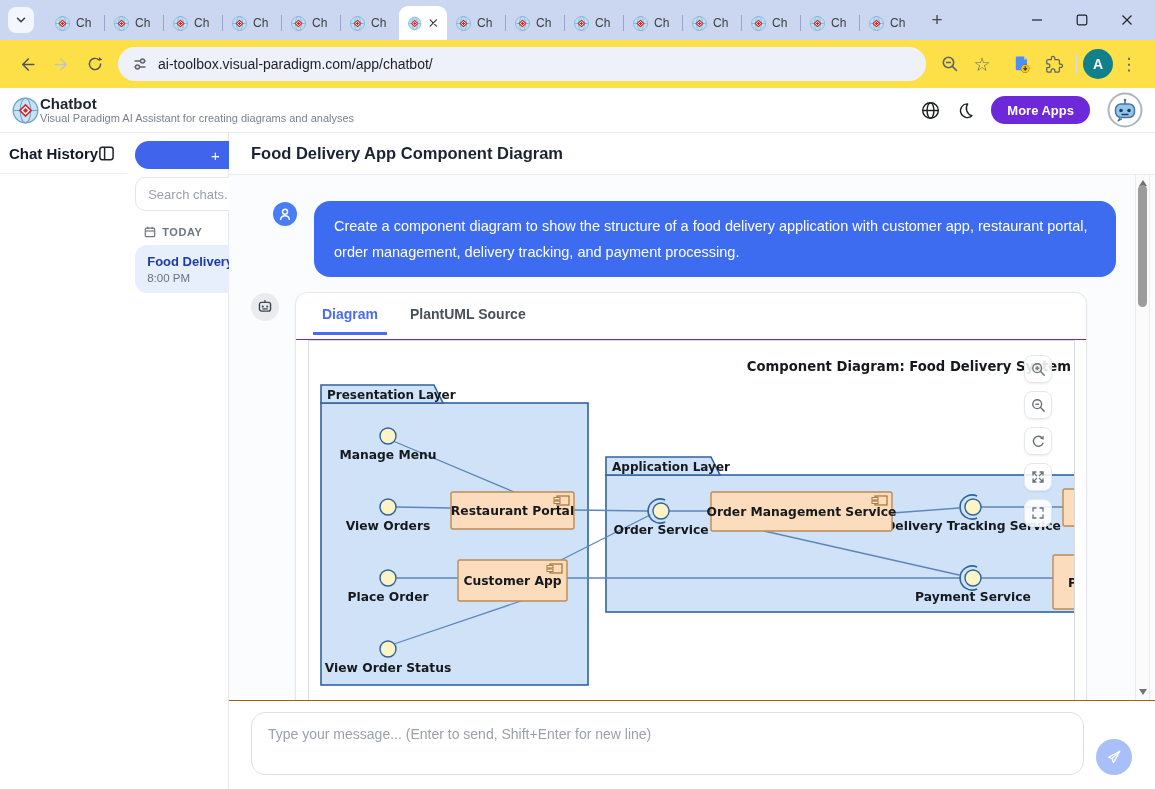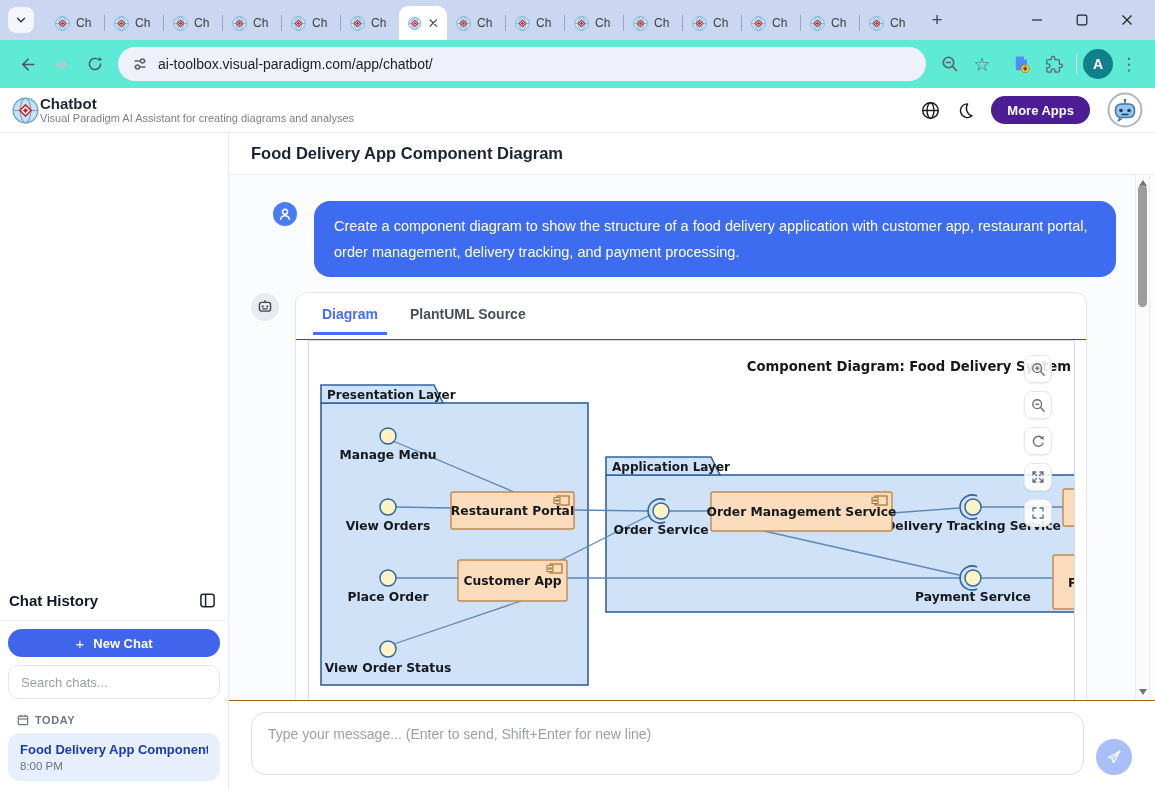--- a/index.html
+++ b/index.html
@@ -8,39 +8,39 @@
   
   .tabstrip{height:40px;background:#CBD6F0;display:flex;align-items:flex-end;padding:0 6px 0 8px;box-sizing:border-box;}
   .tabsearch{width:26px;height:26px;border-radius:8px;background:#F3F6FC;display:flex;align-items:center;justify-content:center;align-self:center;margin-right:12px;flex:0 0 auto;}
   .btab{height:34px;width:58px;display:flex;align-items:center;padding-left:9px;box-sizing:border-box;gap:6px;flex:0 0 auto;border-radius:9px 9px 0 0;}
   .btab .tlabel{font-size:12px;color:#3C4043;overflow:hidden;white-space:nowrap;}
   .btab.active{background:#fff;width:48px;justify-content:space-between;padding-right:7px;}
   .tabsep{width:1px;height:16px;background:#97A5C8;align-self:center;margin-bottom:0;flex:0 0 auto;}
   .newtab{width:26px;height:26px;align-self:center;display:flex;align-items:center;justify-content:center;font-size:19px;color:#45484F;margin-left:6px;flex:0 0 auto;}
   .wincontrols{margin-left:auto;display:flex;align-self:stretch;}
   .winbtn{width:45px;display:flex;align-items:center;justify-content:center;}
-  .toolbar{height:48px;background:#5eead4;display:flex;align-items:center;padding:0 10px;box-sizing:border-box;}
+  .toolbar{height:48px;background:#fde047;display:flex;align-items:center;padding:0 10px;box-sizing:border-box;}
   .navbtn{width:34px;height:34px;border-radius:50%;display:flex;align-items:center;justify-content:center;flex:0 0 auto;}
   .omnibox{flex:1;height:34px;background:#EEF1F9;border-radius:17px;display:flex;align-items:center;padding:0 14px;margin:0 8px 0 6px;gap:10px;min-width:0;}
   .url{font-size:14px;color:#1D1F23;white-space:nowrap;overflow:hidden;}
   .tb-ico{width:32px;height:32px;display:flex;align-items:center;justify-content:center;flex:0 0 auto;}
   .tb-sep{width:1px;height:20px;background:#D9DCE0;margin:0 6px;flex:0 0 auto;}
   .avatarA{width:30px;height:30px;border-radius:50%;background:#12808A;color:#fff;font-size:14px;font-weight:bold;display:flex;align-items:center;justify-content:center;flex:0 0 auto;}
   .star{font-size:19px;color:#5F6368;line-height:1;}
   .kebab{font-size:17px;color:#5F6368;line-height:1;}
   
   .appheader{height:45px;border-bottom:1px solid #E9EBEE;display:flex;align-items:center;padding:0 12px;box-sizing:border-box;background:#fff;}
   .apptitles{margin-left:1px;}
   .apptitle{font-size:15px;font-weight:bold;color:#1F2633;line-height:17px;}
   .appsub{font-size:11px;color:#7B828C;line-height:13px;}
   .hdr-right{margin-left:auto;display:flex;align-items:center;gap:17px;}
-  .moreapps{height:28px;border-radius:15px;background:#4c1d95;color:#fff;font-size:13px;font-weight:bold;display:flex;align-items:center;padding:0 16px;}
+  .moreapps{height:28px;border-radius:15px;background:#6d28d9;color:#fff;font-size:13px;font-weight:bold;display:flex;align-items:center;padding:0 16px;}
   
   .workarea{display:flex;height:656px;}
-  .sidebar{width:229px;box-sizing:border-box;border-right:1px solid #E7E9EC;background:#fff;display:flex;flex-direction:column;justify-content:flex-end;}
+  .sidebar{width:229px;box-sizing:border-box;border-right:1px solid #E7E9EC;background:#fff;display:flex;flex-direction:row;}
   .s-header{height:41px;border-bottom:1px solid #EEF0F3;display:flex;align-items:center;justify-content:space-between;padding:0 12px 0 9px;box-sizing:border-box;flex:0 0 auto;}
   .s-title{font-size:15px;font-weight:bold;color:#10182B;}
   .s-body{padding:8px;}
   .newchat{height:28px;border-radius:999px;background:#4064EC;color:#fff;display:flex;align-items:center;justify-content:center;gap:9px;font-size:13px;font-weight:bold;}
   .newchat .plus{font-size:15px;font-weight:normal;}
   .schsearch{margin-top:8px;height:34px;box-sizing:border-box;width:100%;border:1px solid #E3E6EB;border-radius:10px;padding:0 12px;font-size:13px;color:#333;outline:none;font-family:"Liberation Sans",sans-serif;}
   .schsearch::placeholder{color:#9AA1AC;}
   .sectionrow{margin:15px 0 7px 9px;display:flex;align-items:center;gap:6px;font-size:11px;font-weight:bold;color:#6F7680;letter-spacing:.6px;}
   .chatitem{background:#E7EEFC;border-radius:12px;padding:9px 12px;box-sizing:border-box;}
   .chatitem .ct{font-size:13px;font-weight:bold;color:#1D3BA4;white-space:nowrap;overflow:hidden;}

